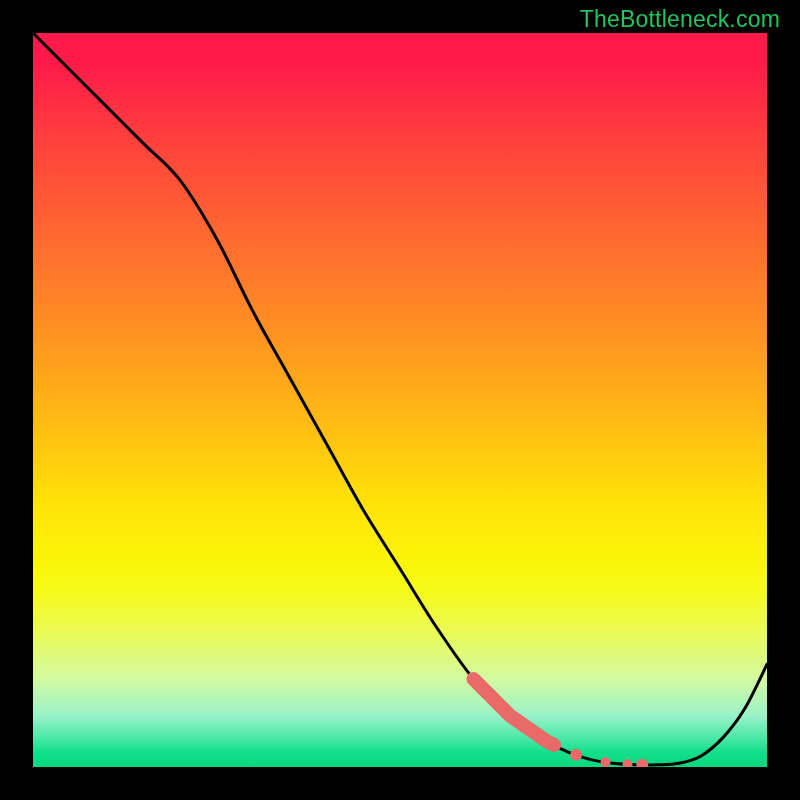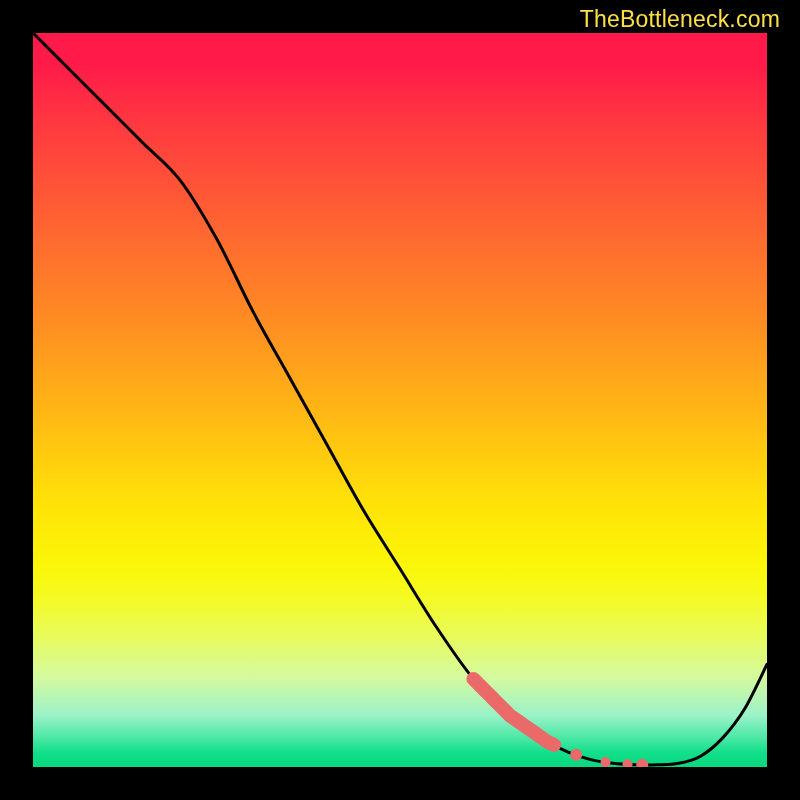--- a/index.html
+++ b/index.html
@@ -50,21 +50,21 @@
     );
   }
   .curve {
     position: absolute;
     inset: 0;
   }
   .watermark {
     position: absolute;
     top: 6px;
     right: 20px;
-    color: #fde047;
+    color: #22c55e;
     font-size: 23px;
     letter-spacing: 0.2px;
     font-weight: 500;
   }
 </style>
 </head>
 <body>
 
 <div class="frame">
 

